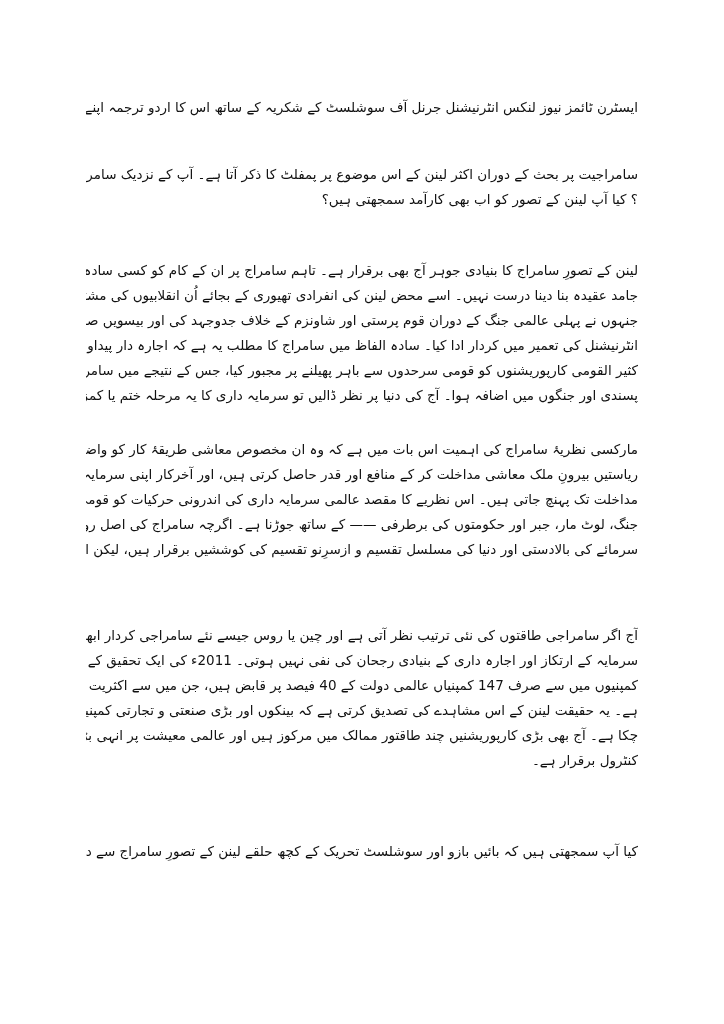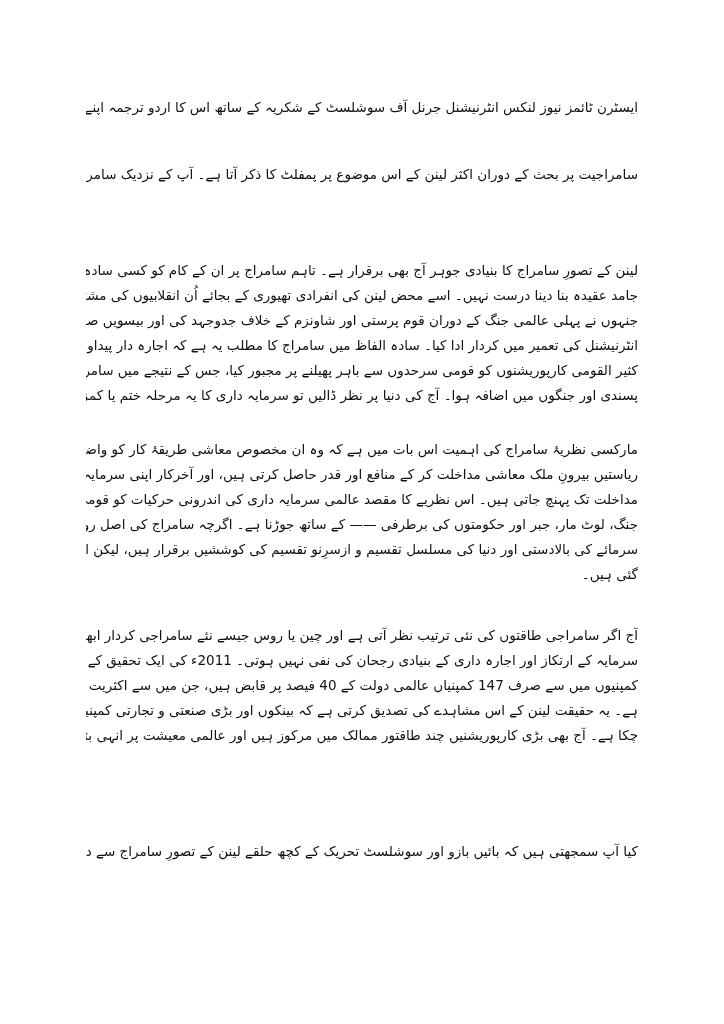--- a/index.html
+++ b/index.html
@@ -53,45 +53,46 @@
 <body>
 
 <div class="page">
 
   <div class="block center intro">
     <span class="line">ایسٹرن ٹائمز نیوز لنکس انٹرنیشنل جرنل آف سوشلسٹ کے شکریہ کے ساتھ اس کا اردو ترجمہ اپنے قارئین کے ساتھ شئیر کر رہا</span>
   </div>
 
   <div class="block question1">
     <span class="line">سامراجیت پر بحث کے دوران اکثر لینن کے اس موضوع پر پمفلٹ کا ذکر آتا ہے۔ آپ کے نزدیک سامراجیت کی تعریف کیا ہے</span>
+    <span class="line">؟ کیا آپ لینن کے تصور کو اب بھی کارآمد سمجھتی ہیں؟</span>
   </div>
 
   <div class="block para1">
     <span class="line">لینن کے تصورِ سامراج کا بنیادی جوہر آج بھی برقرار ہے۔ تاہم سامراج پر ان کے کام کو کسی سادہ فارمولے میں سمیٹ دینا یا اسے</span>
     <span class="line">جامد عقیدہ بنا دینا درست نہیں۔ اسے محض لینن کی انفرادی تھیوری کے بجائے اُن انقلابیوں کی مشترکہ فکر کے طور پر دیکھنا چاہیے</span>
     <span class="line">جنہوں نے پہلی عالمی جنگ کے دوران قوم پرستی اور شاونزم کے خلاف جدوجہد کی اور بیسویں صدی کے وسط تک تیسری</span>
     <span class="line">انٹرنیشنل کی تعمیر میں کردار ادا کیا۔ سادہ الفاظ میں سامراج کا مطلب یہ ہے کہ اجارہ دار پیداوار اور مالیاتی سرمائے کے عروج نے</span>
     <span class="line">کثیر القومی کارپوریشنوں کو قومی سرحدوں سے باہر پھیلنے پر مجبور کیا، جس کے نتیجے میں سامراجی رقابت، قومی جبر، عسکریت</span>
     <span class="line">پسندی اور جنگوں میں اضافہ ہوا۔ آج کی دنیا پر نظر ڈالیں تو سرمایہ داری کا یہ مرحلہ ختم یا کمزور نہیں ہوا بلکہ مزید مضبوط ہوا ہے۔</span>
   </div>
 
   <div class="block para2">
     <span class="line">مارکسی نظریۂ سامراج کی اہمیت اس بات میں ہے کہ وہ ان مخصوص معاشی طریقۂ کار کو واضح کرتا ہے جن کے ذریعے سرمایہ دار</span>
     <span class="line">ریاستیں بیرونِ ملک معاشی مداخلت کر کے منافع اور قدر حاصل کرتی ہیں، اور آخرکار اپنی سرمایہ کاری کے تحفظ کے لیے فوجی</span>
     <span class="line">مداخلت تک پہنچ جاتی ہیں۔ اس نظریے کا مقصد عالمی سرمایہ داری کی اندرونی حرکیات کو قومی جبر کی سیاسی صورتوں —— جیسے</span>
     <span class="line">جنگ، لوٹ مار، جبر اور حکومتوں کی برطرفی —— کے ساتھ جوڑنا ہے۔ اگرچہ سامراج کی اصل روح یعنی اجارہ داری اور مالیاتی</span>
     <span class="line">سرمائے کی بالادستی اور دنیا کی مسلسل تقسیم و ازسرِنو تقسیم کی کوششیں برقرار ہیں، لیکن اس تسلط کی شکلیں وقت کے ساتھ بدل</span>
-    <span class="line">گئی ہیں۔</span>
   </div>
 
   <div class="block para3">
     <span class="line">آج اگر سامراجی طاقتوں کی نئی ترتیب نظر آتی ہے اور چین یا روس جیسے نئے سامراجی کردار ابھرتے دکھائی دیتے ہیں، تو اس سے</span>
     <span class="line">سرمایہ کے ارتکاز اور اجارہ داری کے بنیادی رجحان کی نفی نہیں ہوتی۔ 2011ء کی ایک تحقیق کے مطابق 43 ہزار کثیر القومی</span>
     <span class="line">کمپنیوں میں سے صرف 147 کمپنیاں عالمی دولت کے 40 فیصد پر قابض ہیں، جن میں سے اکثریت مالیاتی اداروں پر مشتمل</span>
     <span class="line">ہے۔ یہ حقیقت لینن کے اس مشاہدے کی تصدیق کرتی ہے کہ بینکوں اور بڑی صنعتی و تجارتی کمپنیوں کے درمیان گہرا ربط قائم ہو</span>
     <span class="line">چکا ہے۔ آج بھی بڑی کارپوریشنیں چند طاقتور ممالک میں مرکوز ہیں اور عالمی معیشت پر انہی بڑے بینکوں اور مالیاتی اداروں کا</span>
+    <span class="line">کنٹرول برقرار ہے۔</span>
   </div>
 
   <div class="block question2">
     <span class="line">کیا آپ سمجھتی ہیں کہ بائیں بازو اور سوشلسٹ تحریک کے کچھ حلقے لینن کے تصورِ سامراج سے دور ہوتے چلے گئے ہیں؟</span>
   </div>
 
 </div>
 
 </body></html>

